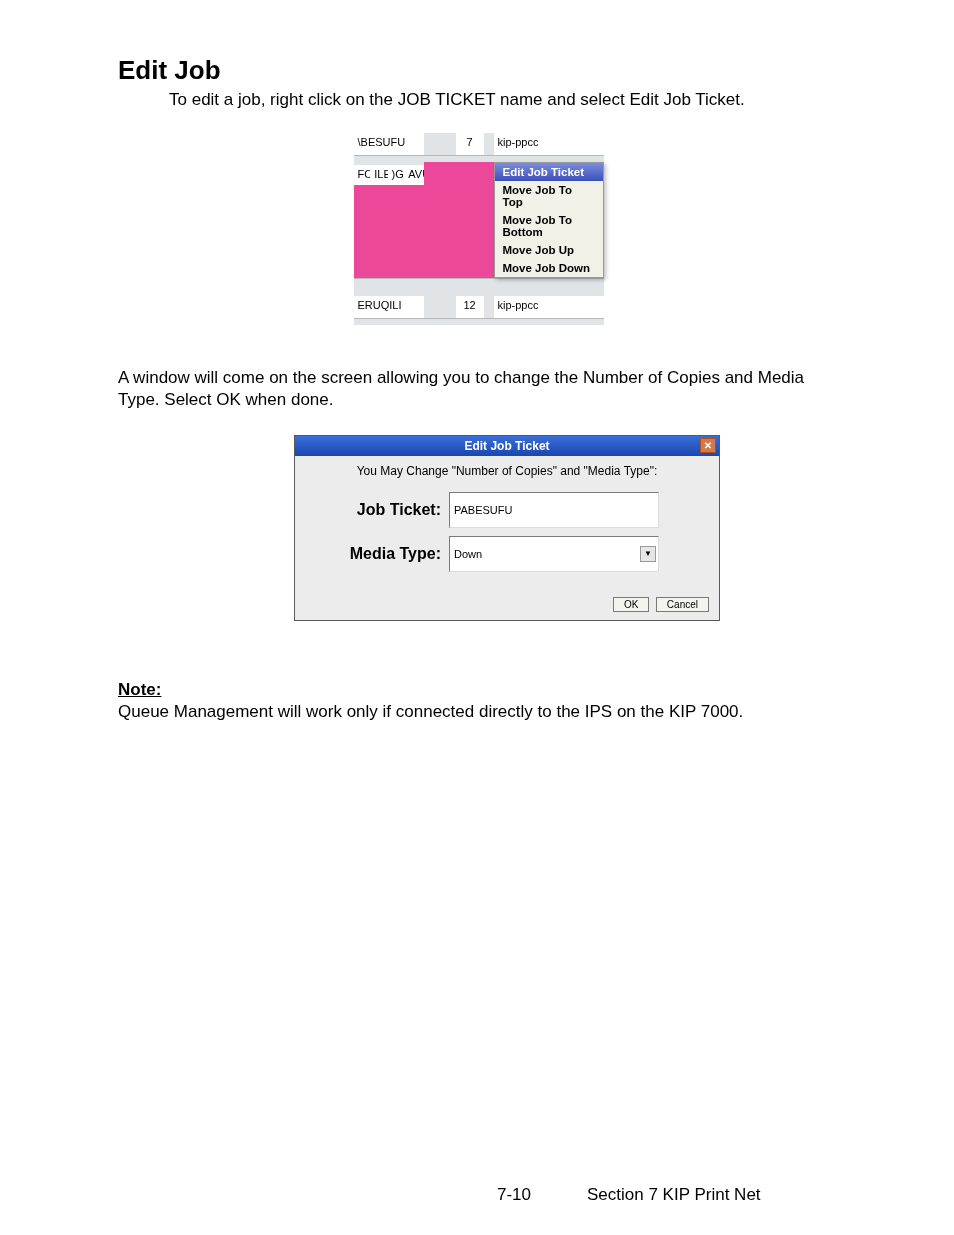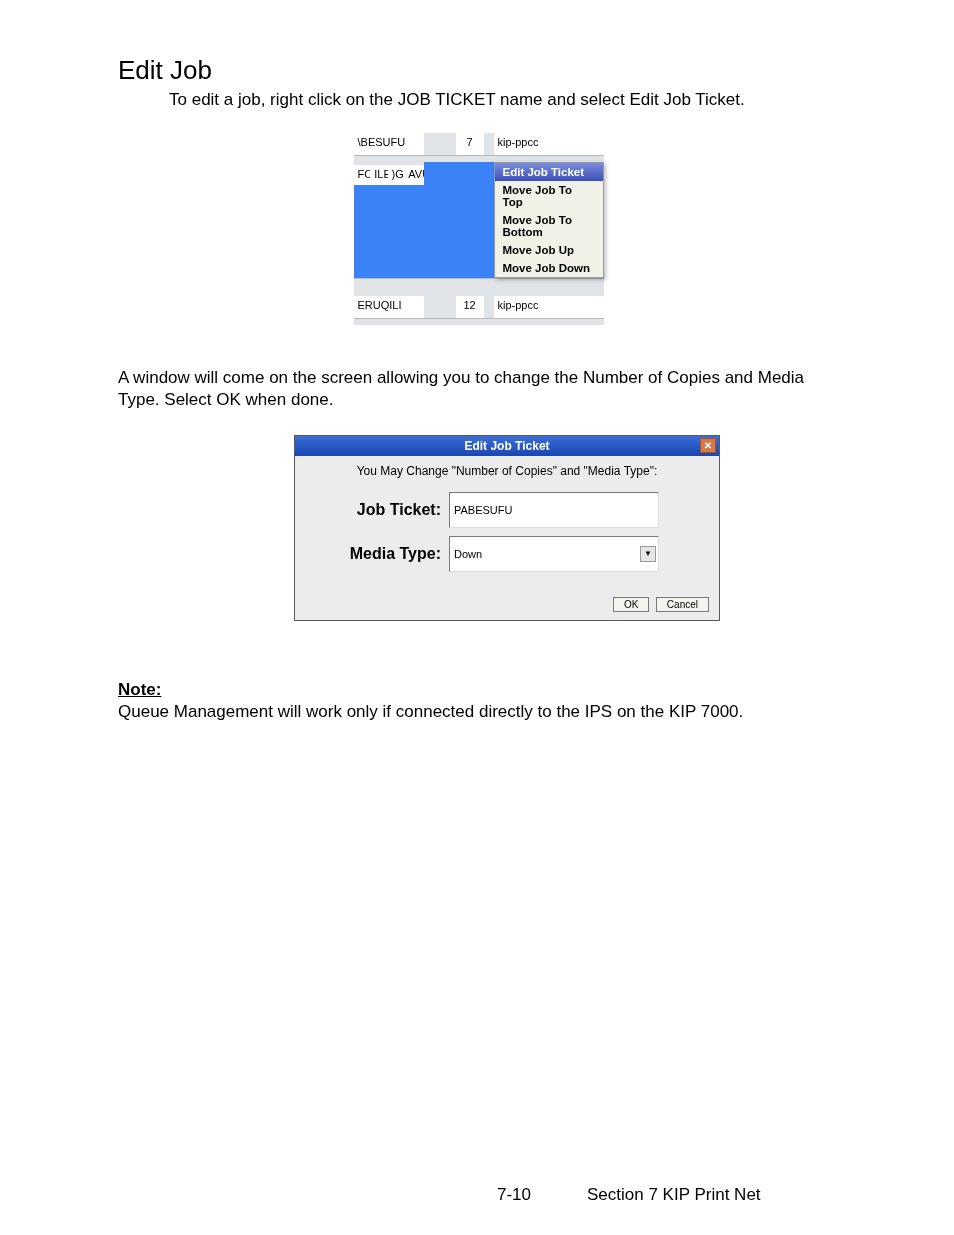--- a/index.html
+++ b/index.html
@@ -11,21 +11,21 @@
     background: #fff;
     font-family: Arial, Helvetica, sans-serif;
     color: #000;
     position: relative;
   }
   .page {
     padding: 55px 115px 0 118px;
   }
   .heading {
     font-size: 26px;
-    font-weight: normal;
+    font-weight: bold;
     margin: 0 0 3px 0;
   }
   .indent {
     margin-left: 51px;
     font-size: 17px;
     line-height: 1.3;
   }
   .body-text {
     font-size: 17px;
     line-height: 1.3;
@@ -33,21 +33,21 @@
   }
   .note-label {
     font-size: 17px;
     font-weight: bold;
     text-decoration: underline;
   }
   
   .ctx-wrap {
     width: 250px;
     margin: 22px auto 0 auto;
-    background: #3b82f6;
+    background: #ec4899;
     font-size: 12px;
   }
   .ctx-row {
     display: flex;
     align-items: stretch;
     height: 22px;
   }
   .ctx-cell-name {
     width: 70px;
     background: #fff;

